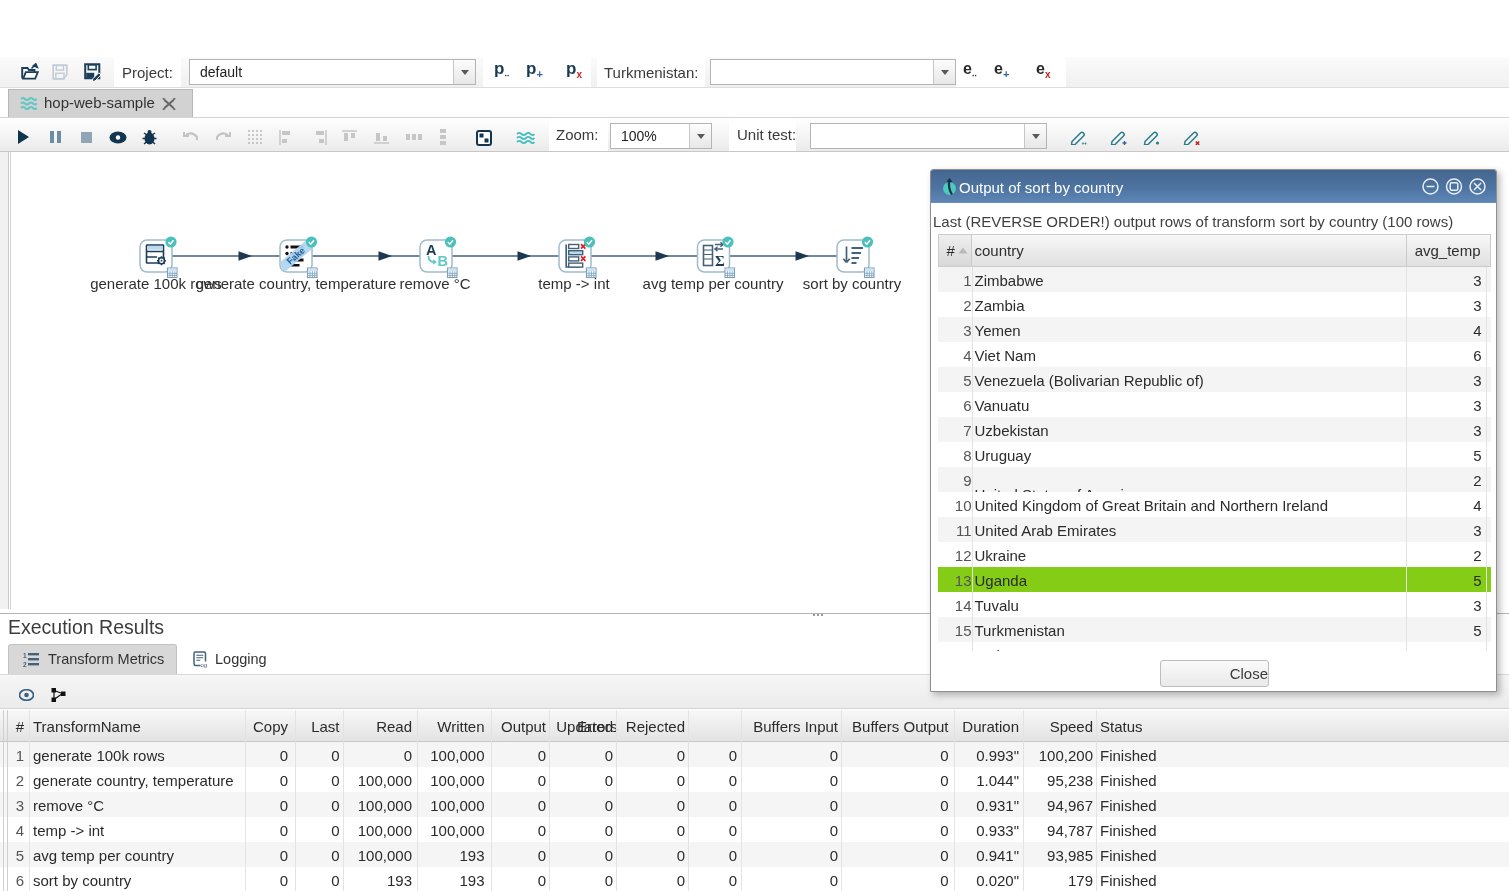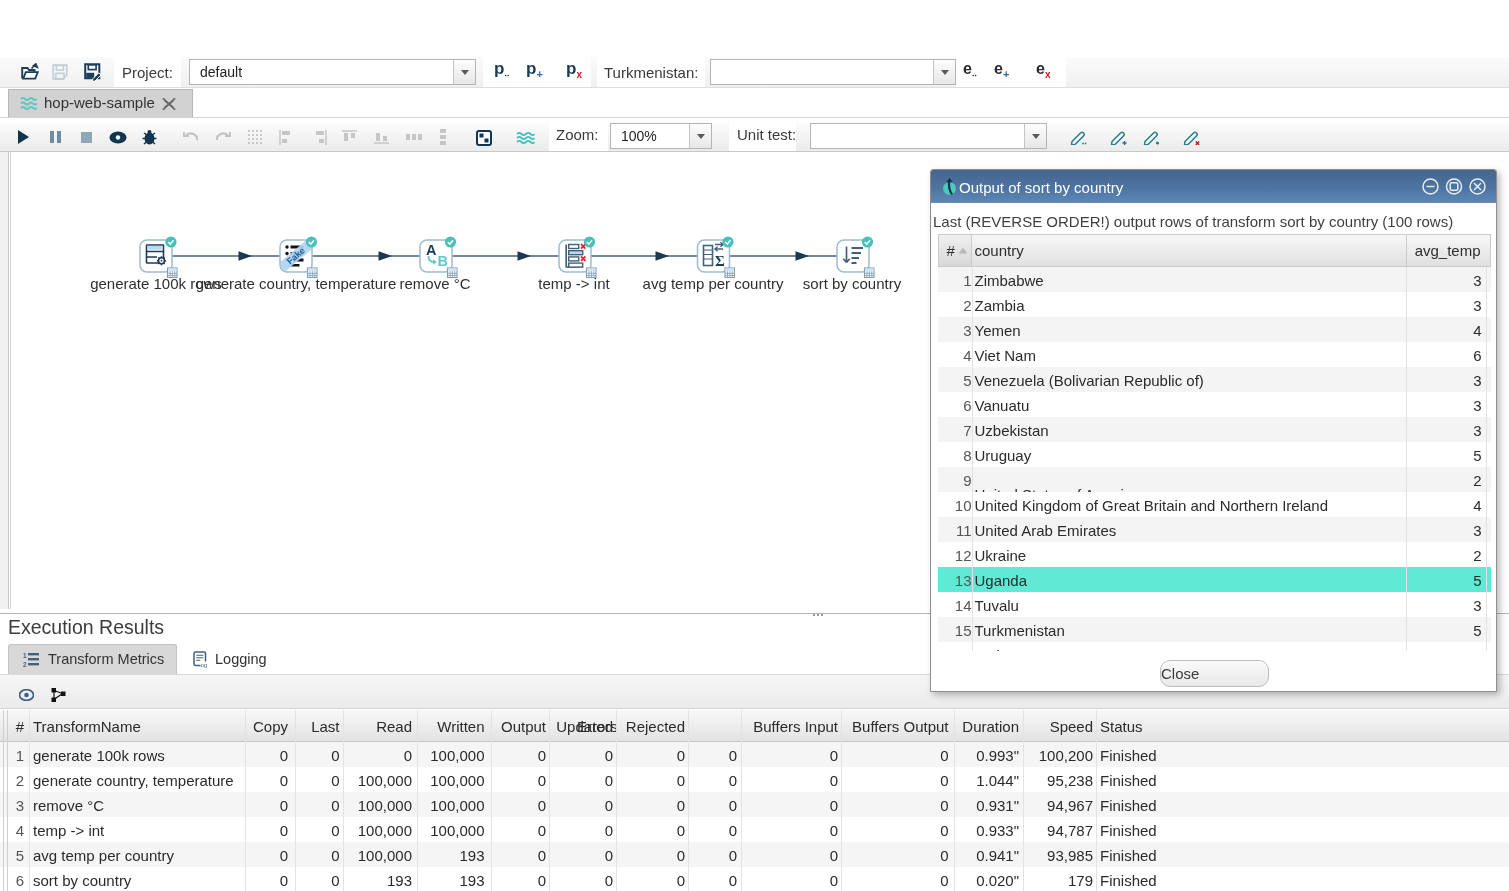--- a/index.html
+++ b/index.html
@@ -582,21 +582,21 @@
         <div style="position:absolute;left:0;top:283px;width:553px;height:25px;background:#f4f4f4;overflow:hidden;">
           <div style="position:absolute;left:-66px;top:5px;width:100px;text-align:right;color:#555;">11</div>
           <div style="position:absolute;left:37px;top:5px;white-space:nowrap;">United Arab Emirates</div>
           <div style="position:absolute;left:444px;top:5px;width:100px;text-align:right;">3</div>
         </div>
         <div style="position:absolute;left:0;top:308px;width:553px;height:25px;background:#ffffff;overflow:hidden;">
           <div style="position:absolute;left:-66px;top:5px;width:100px;text-align:right;color:#555;">12</div>
           <div style="position:absolute;left:37px;top:5px;white-space:nowrap;">Ukraine</div>
           <div style="position:absolute;left:444px;top:5px;width:100px;text-align:right;">2</div>
         </div>
-        <div style="position:absolute;left:0;top:333px;width:553px;height:25px;background:#5eead4;overflow:hidden;">
+        <div style="position:absolute;left:0;top:333px;width:553px;height:25px;background:#84cc16;overflow:hidden;">
           <div style="position:absolute;left:-66px;top:5px;width:100px;text-align:right;color:#555;">13</div>
           <div style="position:absolute;left:37px;top:5px;white-space:nowrap;">Uganda</div>
           <div style="position:absolute;left:444px;top:5px;width:100px;text-align:right;">5</div>
         </div>
         <div style="position:absolute;left:0;top:358px;width:553px;height:25px;background:#ffffff;overflow:hidden;">
           <div style="position:absolute;left:-66px;top:5px;width:100px;text-align:right;color:#555;">14</div>
           <div style="position:absolute;left:37px;top:5px;white-space:nowrap;">Tuvalu</div>
           <div style="position:absolute;left:444px;top:5px;width:100px;text-align:right;">3</div>
         </div>
         <div style="position:absolute;left:0;top:383px;width:553px;height:25px;background:#f4f4f4;overflow:hidden;">
@@ -606,16 +606,16 @@
         </div>
         <div style="position:absolute;left:0;top:408px;width:553px;height:9px;background:#ffffff;overflow:hidden;">
           <div style="position:absolute;left:-66px;top:5px;width:100px;text-align:right;color:#555;">16</div>
           <div style="position:absolute;left:37px;top:5px;white-space:nowrap;">Turkey</div>
           <div style="position:absolute;left:444px;top:5px;width:100px;text-align:right;">3</div>
         </div>
         <div style="position:absolute;left:34px;top:33px;width:1px;height:384px;background:#e2e2e2;"></div>
         <div style="position:absolute;left:468px;top:33px;width:1px;height:384px;background:#e2e2e2;"></div>
         <div style="position:absolute;left:548px;top:33px;width:1px;height:384px;background:#e2e2e2;"></div>
       </div>
-    <div class="abs" style="left:229px;top:490px;width:109px;height:27px;background:linear-gradient(#fafafa,#e9e9e9);border:1px solid #bdbdbd;border-radius:10px;text-align:left;line-height:25px;font-size:15px;color:#3a3a3a;">Close</div>
+    <div class="abs" style="left:229px;top:490px;width:109px;height:27px;background:linear-gradient(#fafafa,#e9e9e9);border:1px solid #bdbdbd;border-radius:3px;text-align:right;line-height:25px;font-size:15px;color:#3a3a3a;padding-left:30px;">Close</div>
   </div>
 
 </div>
 
 </body></html>

